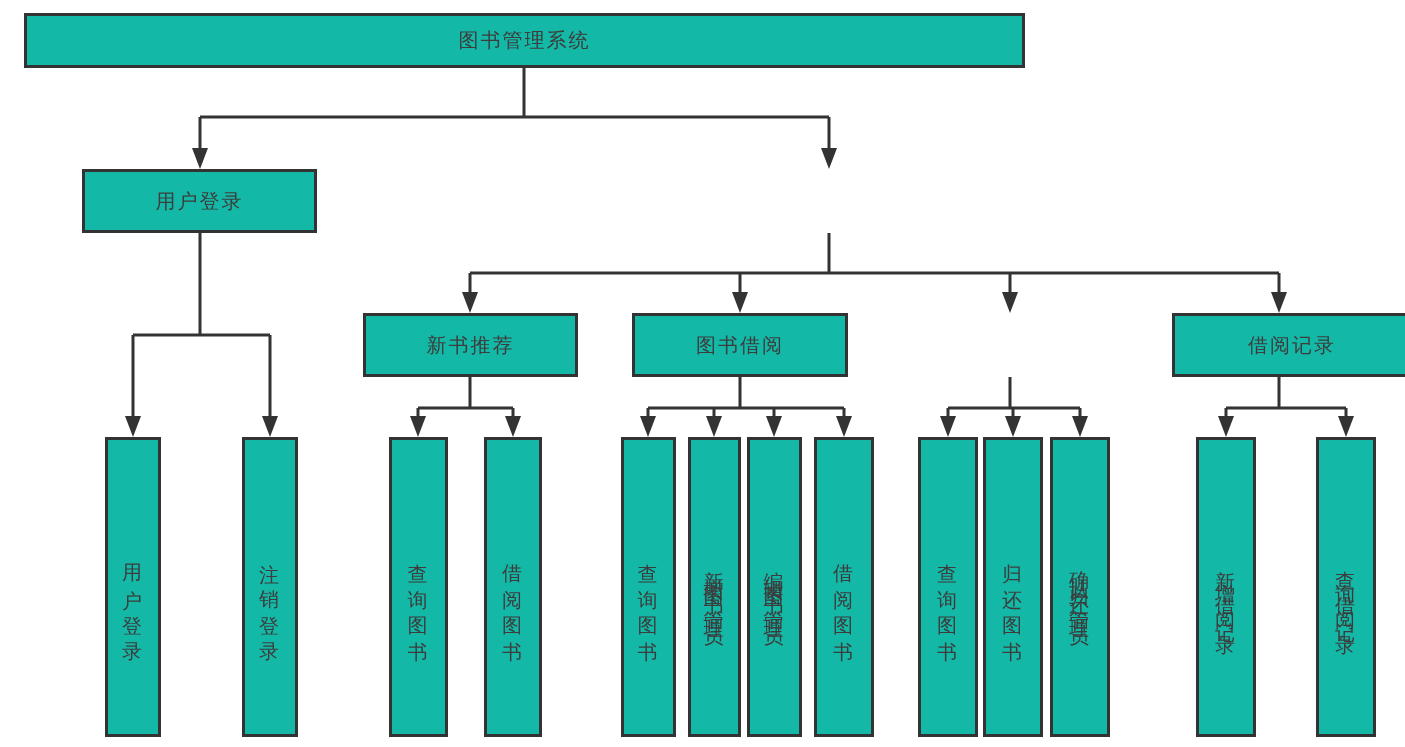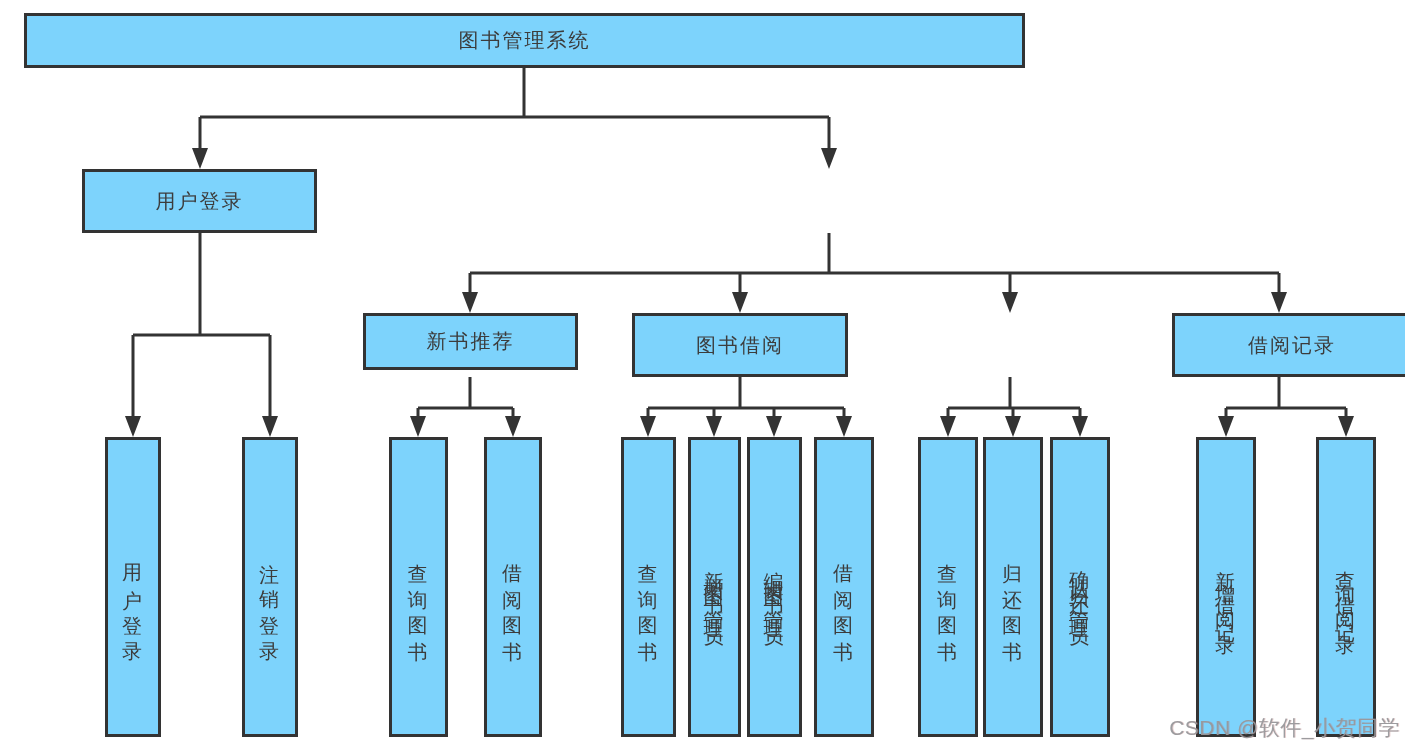--- a/index.html
+++ b/index.html
@@ -18,21 +18,21 @@
   .connectors {
     position: absolute;
     left: 0;
     top: 0;
     z-index: 1;
   }
   .node {
     position: absolute;
     box-sizing: border-box;
     border: 3px solid #333333;
-    background: #7dd3fc;
+    background: #14b8a6;
     color: #3c3c3c;
     display: flex;
     align-items: center;
     justify-content: center;
     z-index: 2;
     font-size: 20px;
     letter-spacing: 2px;
     white-space: nowrap;
   }
   .node.h-root { font-size: 20px; }
@@ -98,21 +98,21 @@
     <g>
       <path d="M1279 377 V408 M1226 408 H1346 M1226 408 V418 M1346 408 V418" fill="none" stroke="#333333" stroke-width="3"></path>
       <path d="M1218 416 L1234 416 L1226 437 Z M1338 416 L1354 416 L1346 437 Z" fill="#333333"></path>
     </g>
   </svg>
 
   <div class="node h-root" style="left:24px; top:13px; width:1001px; height:55px;">图书管理系统</div>
 
   <div class="node" style="left:82px; top:169px; width:235px; height:64px;">用户登录</div>
 
-  <div class="node" style="left:363px; top:313px; width:215px; height:57px;">新书推荐</div>
+  <div class="node" style="left:363px; top:313px; width:215px; height:64px;">新书推荐</div>
   <div class="node" style="left:632px; top:313px; width:216px; height:64px;">图书借阅</div>
   <div class="node" style="left:1172px; top:313px; width:240px; height:64px;">借阅记录</div>
 
   <div class="node leaf sp-4" style="left:105px; width:56px;">用户登录</div>
   <div class="node leaf sp-4" style="left:242px; width:56px;">注销登录</div>
 
   <div class="node leaf sp-4" style="left:389px; width:59px;">查询图书</div>
   <div class="node leaf sp-4" style="left:484px; width:58px;">借阅图书</div>
 
   <div class="node leaf sp-4" style="left:621px; width:55px;">查询图书</div>
@@ -120,15 +120,14 @@
   <div class="node leaf sp-9" style="left:747px; width:55px;">编辑图书（管理员）</div>
   <div class="node leaf sp-4" style="left:814px; width:60px;">借阅图书</div>
 
   <div class="node leaf sp-4" style="left:918px; width:60px;">查询图书</div>
   <div class="node leaf sp-4" style="left:983px; width:60px;">归还图书</div>
   <div class="node leaf sp-9" style="left:1050px; width:60px;">确认归还（管理员）</div>
 
   <div class="node leaf sp-6" style="left:1196px; width:60px;">新增借阅记录</div>
   <div class="node leaf sp-6" style="left:1316px; width:60px;">查询借阅记录</div>
 
-  <div class="watermark">CSDN @软件_小贺同学</div>
 
 </div>
 
 </body></html>

